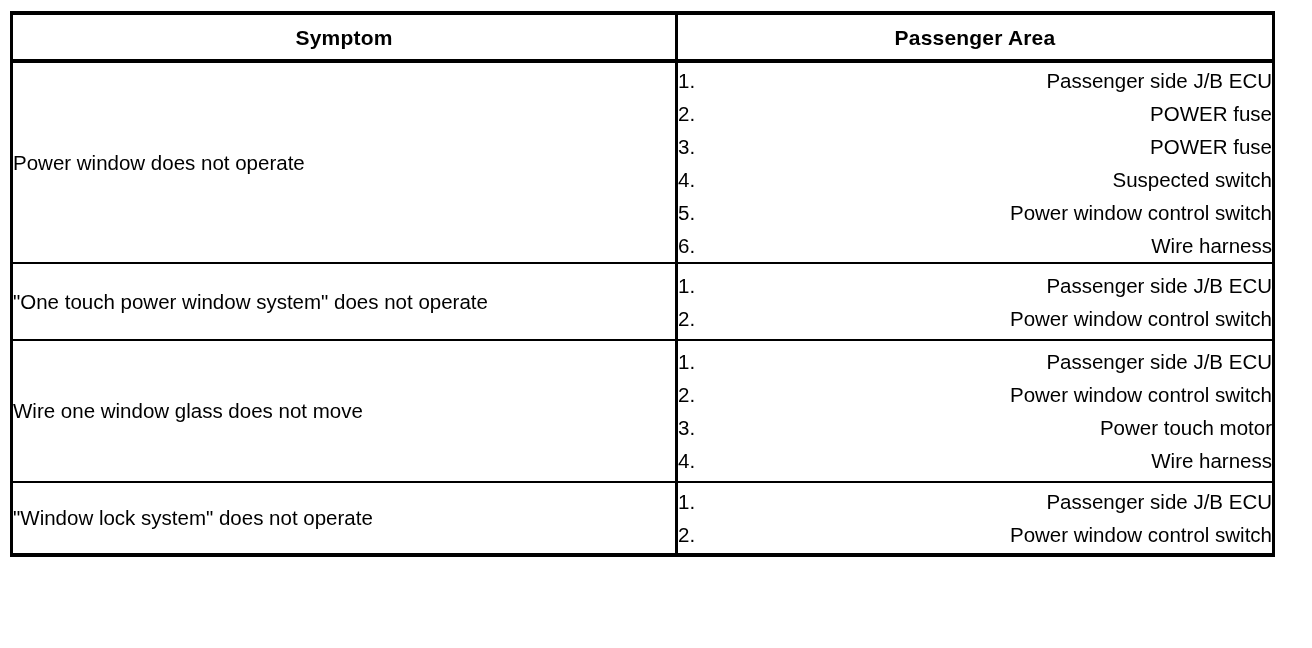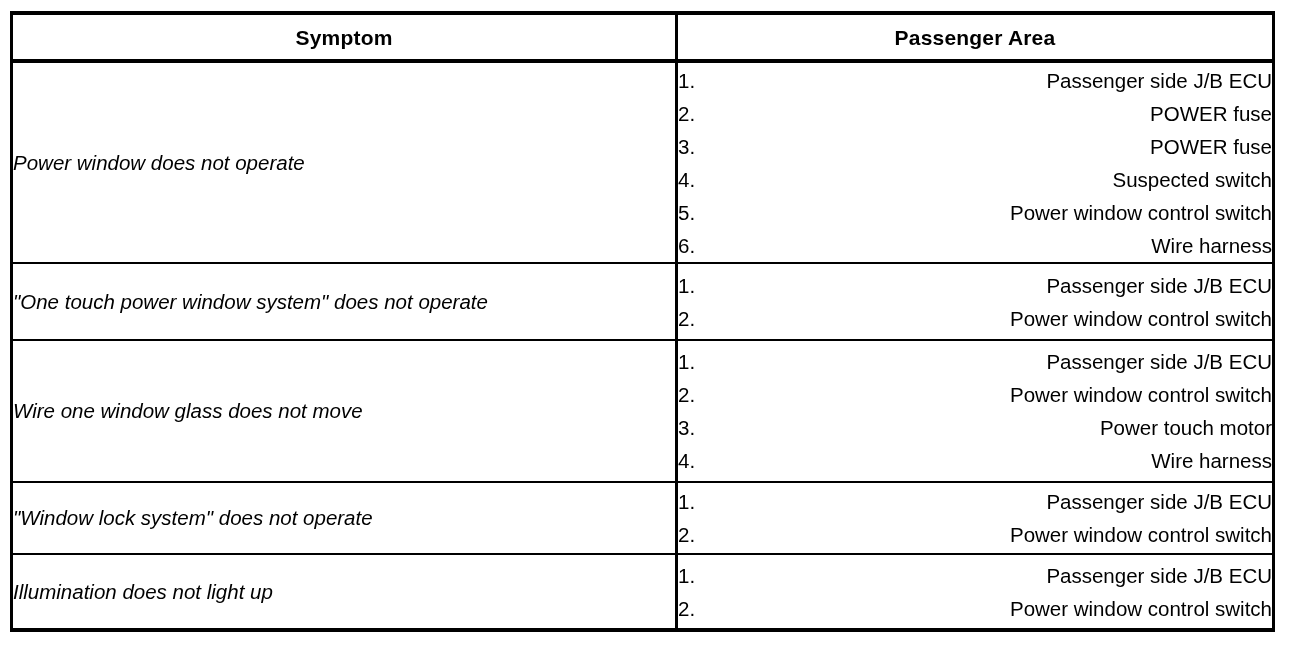--- a/index.html
+++ b/index.html
@@ -65,21 +65,20 @@
   }
 
   
   .symptom-cell {
     padding: 6px 16px 6px 18px;
   }
   .symptom-text {
     font-size: 20.5px;
     line-height: 1.25;
     display: block;
-    font-style: italic;
   }
 
   
   .area-cell {
     padding: 12px 10px 12px 6px;
     vertical-align: middle;
   }
   .area-list {
     list-style: none;
     margin: 0;
@@ -213,32 +212,15 @@
                 <span class="item-num">1.</span>
                 <span class="item-text">Passenger side J/B ECU</span>
               </li>
               <li>
                 <span class="item-num">2.</span>
                 <span class="item-text">Power window control switch</span>
               </li>
             </ul>
           </td>
         </tr>
-        <tr data-row="4">
-          <td class="symptom-cell">
-            <span class="symptom-text">Illumination does not light up</span>
-          </td>
-          <td class="area-cell">
-            <ul class="area-list">
-              <li>
-                <span class="item-num">1.</span>
-                <span class="item-text">Passenger side J/B ECU</span>
-              </li>
-              <li>
-                <span class="item-num">2.</span>
-                <span class="item-text">Power window control switch</span>
-              </li>
-            </ul>
-          </td>
-        </tr>
       </tbody>
   </table>
 </div>
 
 </body></html>

